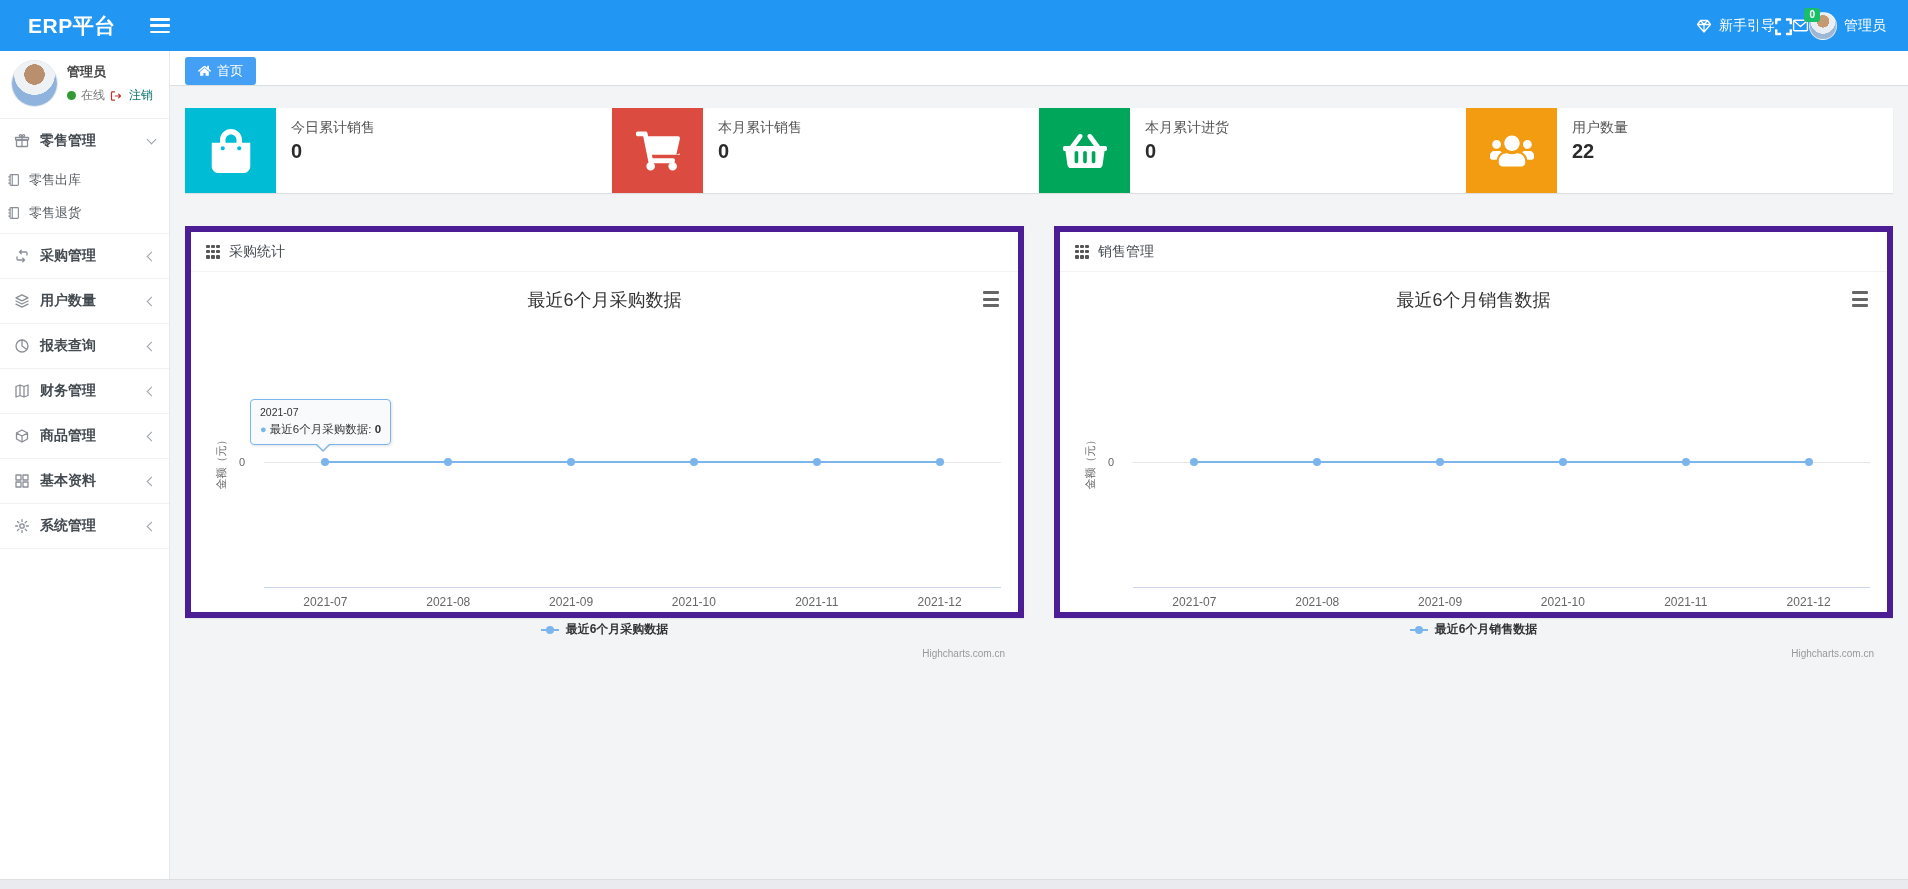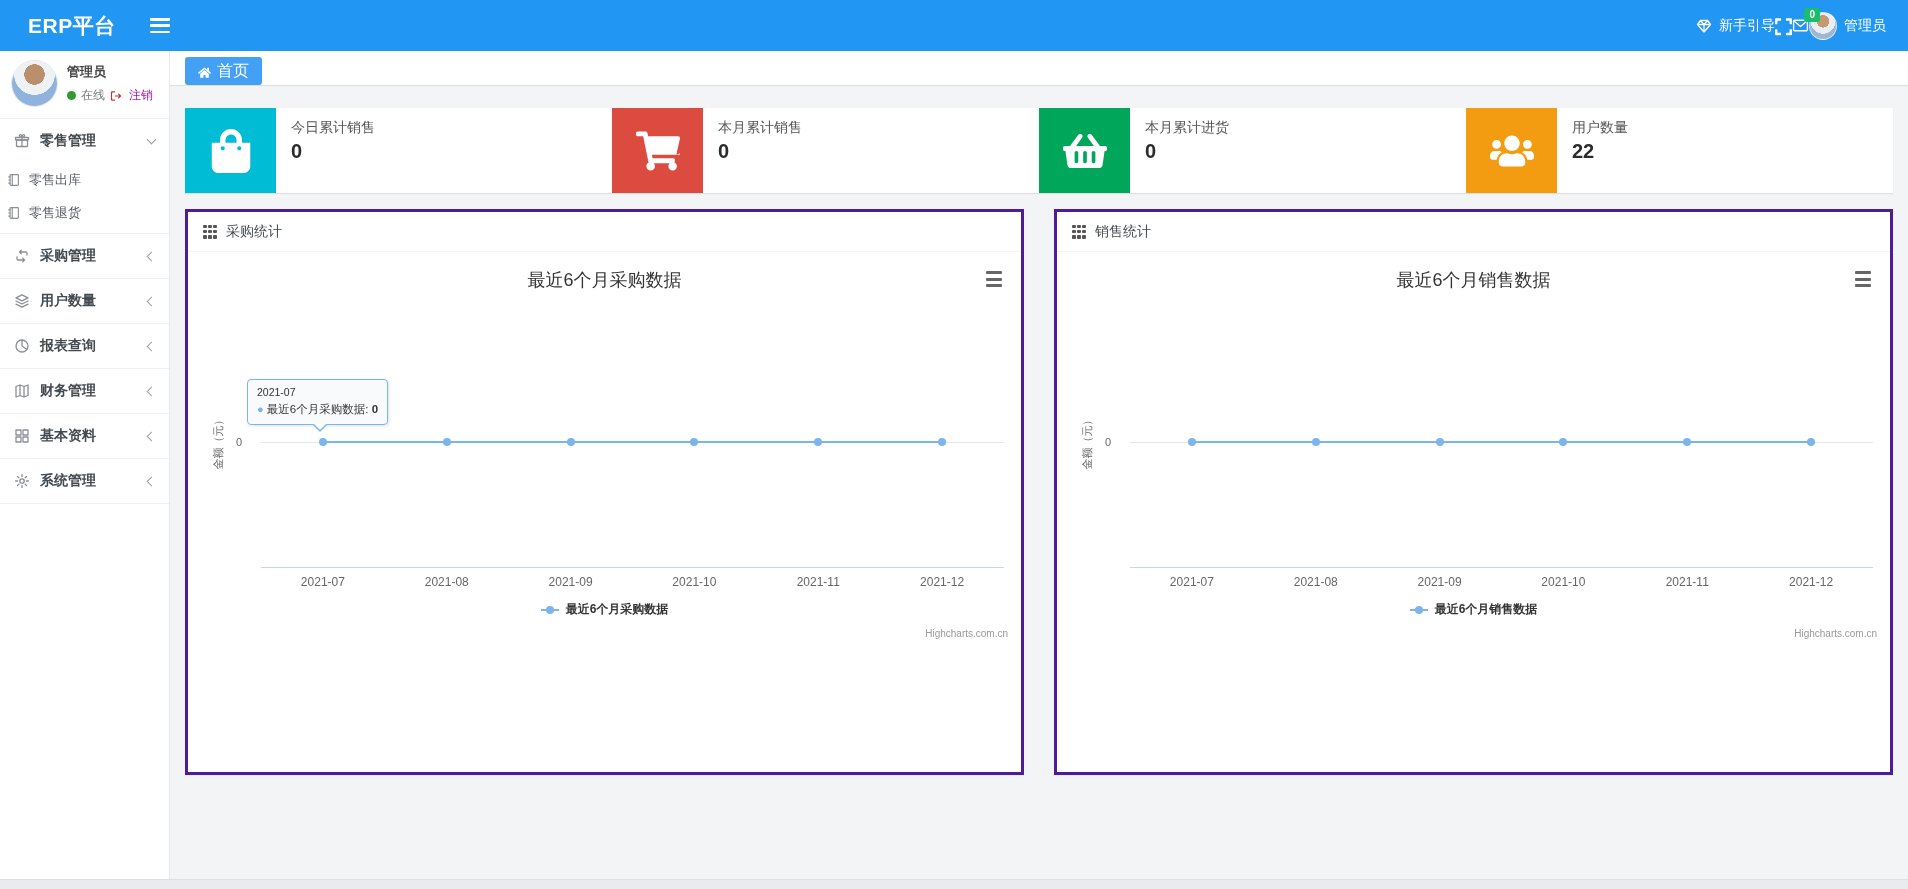--- a/index.html
+++ b/index.html
@@ -20,51 +20,51 @@
   .avatar-sm { width:28px; height:28px; border-radius:50%; background:radial-gradient(circle at 50% 32%, #c59a72 0 28%, #e8eef3 29% 56%, #9db8d6 57% 100%); border:1px solid rgba(255,255,255,.6); }
 
   
   .sidebar { position:absolute; top:51px; left:0; bottom:10px; width:170px; background:#fff; border-right:1px solid #e8e8e8; z-index:20; }
   .user-panel { display:flex; align-items:center; gap:10px; padding:10px 12px 12px 12px; border-bottom:1px solid #f0f0f0; }
   .avatar-lg { width:45px; height:45px; border-radius:50%; flex:none; background:radial-gradient(circle at 50% 30%, #b98f6e 0 26%, #eef2f5 27% 52%, #8fb3dc 53% 100%); box-shadow:0 0 0 1px #e4e8eb; }
   .user-meta { font-size:13px; color:#444; }
   .user-name { font-weight:bold; margin-bottom:6px; }
   .user-status { display:flex; align-items:center; gap:5px; font-size:12px; color:#777; }
   .dot-online { width:9px; height:9px; border-radius:50%; background:#339933; display:inline-block; }
-  .logout-link { display:flex; align-items:center; gap:7px; color:#a21caf; cursor:pointer; }
+  .logout-link { display:flex; align-items:center; gap:7px; color:#0f766e; cursor:pointer; }
   .menu { list-style:none; }
   .menu-group { border-bottom:1px solid #f1f1f1; }
   .menu-item { height:44px; display:flex; align-items:center; gap:10px; padding:0 14px; font-size:14px; color:#434a50; font-weight:600; cursor:pointer; }
   .submenu { list-style:none; padding-bottom:4px; }
   .submenu-item { height:33px; display:flex; align-items:center; gap:8px; padding-left:7px; font-size:13px; color:#555b61; cursor:pointer; }
   .micon { width:16px; height:16px; flex:none; color:#8a8f97; }
   .chev { width:7px; height:7px; border-right:1.5px solid #9aa0a6; border-bottom:1.5px solid #9aa0a6; margin-left:auto; flex:none; }
   .chev-down { transform:rotate(45deg); margin-top:-3px; }
   .chev-left { transform:rotate(135deg); }
 
   
   .main { position:absolute; left:170px; top:51px; right:0; bottom:10px; overflow:hidden; }
   .tab-bar { height:35px; background:#fff; border-bottom:1px solid #dcdee2; padding:6px 0 0 15px; }
-  .tab-home { display:inline-flex; align-items:center; gap:6px; background:#44a0f5; color:#fff; font-size:16px; height:28px; padding:0 13px; border-radius:3px; cursor:pointer; }
+  .tab-home { display:inline-flex; align-items:center; gap:6px; background:#44a0f5; color:#fff; font-size:13px; height:28px; padding:0 13px; border-radius:3px; cursor:pointer; }
   .content { padding:22px 15px 0 15px; }
 
   .cards-row { display:flex; }
   .stat-card { flex:1; height:85px; background:#fff; display:flex; box-shadow:0 1px 1px rgba(0,0,0,.08); cursor:default; }
   .card-icon { width:91px; flex:none; display:flex; align-items:center; justify-content:center; color:#fff; }
   .card-icon svg { width:44px; height:44px; fill:#fff; }
   .ci-cyan { background:#00bcd4; }
   .ci-red { background:#dc4b3f; }
   .ci-green { background:#00a65a; }
   .ci-orange { background:#f39c12; }
   .card-body { padding:11px 15px; }
   .card-label { font-size:14px; color:#555; }
   .card-value { font-size:20px; font-weight:bold; color:#2b2b2b; margin-top:3px; }
 
   .panels-row { display:flex; gap:30px; margin-top:16px; }
-  .panel { flex:1; height:566px; background:#fff; border:3px solid #4c1d95; box-shadow:0 1px 1px rgba(0,0,0,.05); }
+  .panel { flex:1; height:392px; background:#fff; border:6px solid #4c1d95; box-shadow:0 1px 1px rgba(0,0,0,.05);margin-top:17px; }
   .panel-header { height:40px; display:flex; align-items:center; gap:9px; padding:0 15px; font-size:14px; color:#464c54; border-bottom:1px solid #f3f3f3; }
   .th-grid { width:14px; height:14px; display:grid; grid-template-columns:repeat(3,1fr); grid-template-rows:repeat(3,1fr); gap:1.5px; }
   .th-grid i { background:#555; border-radius:1px; }
 
   
   .chart-body { position:relative; height:396px; }
   .chart-title { position:absolute; top:16px; left:0; right:0; text-align:center; font-size:18px; color:#333; }
   .chart-menu { position:absolute; top:18px; right:16px; width:22px; height:18px; display:flex; flex-direction:column; justify-content:space-between; background:none; border:none; cursor:pointer; padding:1px 3px; }
   .chart-menu span { height:3px; background:#666; border-radius:1px; }
   .yaxis-title { position:absolute; left:30px; top:190px; transform:translate(-50%,-50%) rotate(-90deg); font-size:11px; color:#666; white-space:nowrap; }
@@ -225,20 +225,31 @@
       </div>
     </li>
     <li class="menu-group">
       <div class="menu-item">
         <span class="micon">
           <svg class="stroke-ic" viewBox="0 0 16 16">
               <path d="M2 3.5L6 2l4 1.5L14 2v10.5L10 14 6 12.5 2 14zM6 2v10.5M10 3.5V14"></path>
             </svg>
         </span>
         <span>财务管理</span>
+        <span class="chev chev-left"></span>
+      </div>
+    </li>
+    <li class="menu-group">
+      <div class="menu-item">
+        <span class="micon">
+          <svg class="stroke-ic" viewBox="0 0 16 16">
+              <path d="M8 2l5.5 3L8 8 2.5 5zM2.5 5v6L8 14l5.5-3V5M8 8v6"></path>
+            </svg>
+        </span>
+        <span>商品管理</span>
         <span class="chev chev-left"></span>
       </div>
     </li>
     <li class="menu-group">
       <div class="menu-item">
         <span class="micon">
           <svg class="stroke-ic" viewBox="0 0 16 16">
               <rect x="2" y="2" width="5" height="5"></rect>
               <rect x="9" y="2" width="5" height="5"></rect>
               <rect x="2" y="9" width="5" height="5"></rect>
@@ -392,21 +403,21 @@
               <i></i>
               <i></i>
               <i></i>
               <i></i>
               <i></i>
               <i></i>
               <i></i>
               <i></i>
               <i></i>
             </span>
-          <span>销售统计</span>
+          <span>销售管理</span>
         </div>
         <div class="chart-body">
           <div class="chart-title">最近6个月销售数据</div>
           <button class="chart-menu">
               <span></span>
               <span></span>
               <span></span>
             </button>
           <div class="yaxis-title">金额（元）</div>
           <div class="ytick">0</div>

